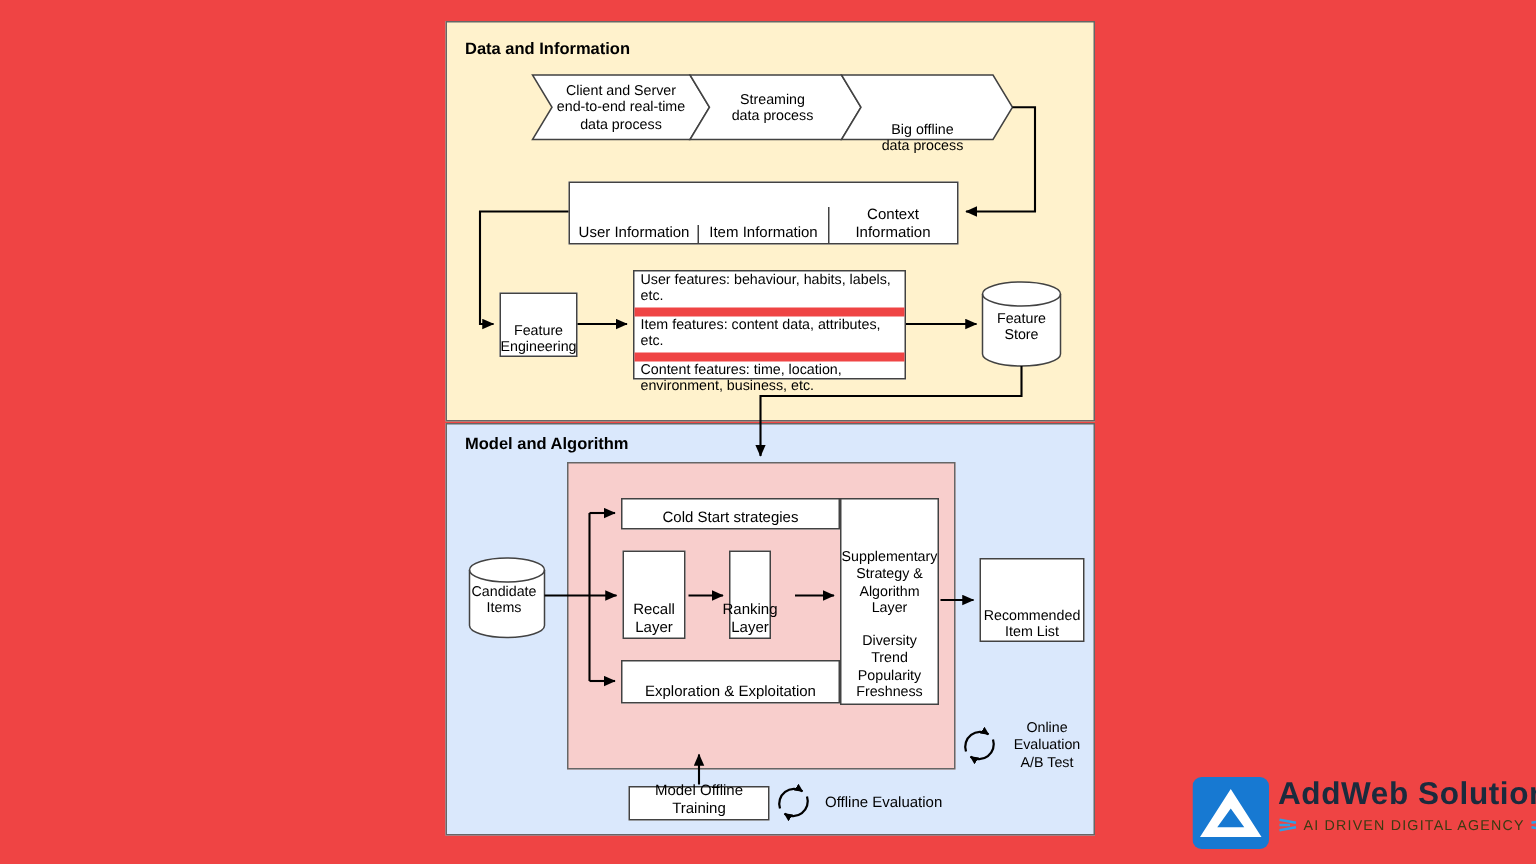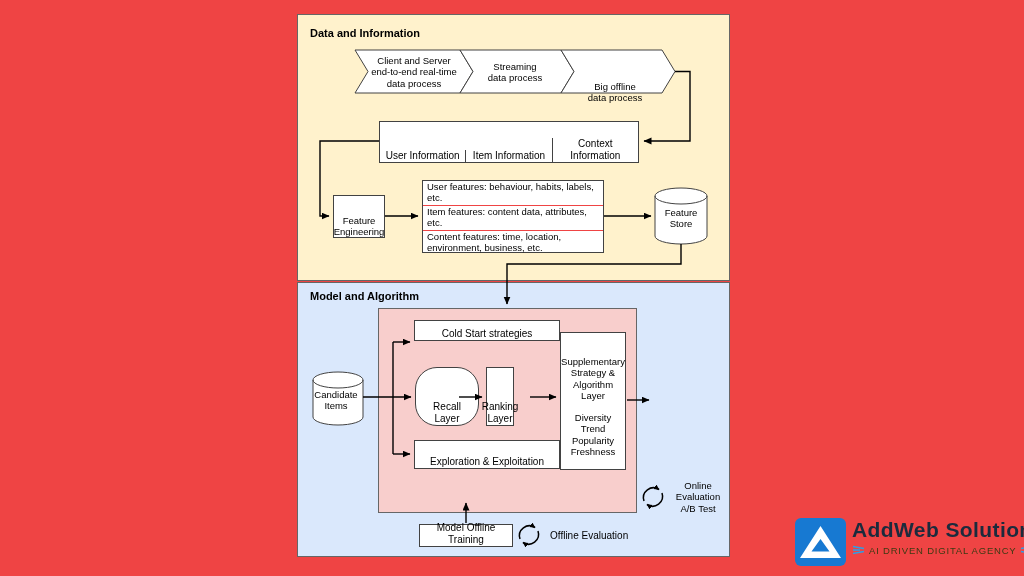--- a/index.html
+++ b/index.html
@@ -9,21 +9,21 @@
   }
   .abs{position:absolute;box-sizing:border-box;}
   .panel{border:1px solid #666;}
   .sec-title{font-size:11px;font-weight:bold;}
   .wbox{background:#fff;border:1px solid #424242;display:flex;align-items:flex-end;justify-content:center;text-align:center;font-size:10px;line-height:1.18;}
   .ml{white-space:pre-line;}
   .lbl{display:flex;align-items:center;justify-content:center;text-align:center;font-size:10px;line-height:1.2;}
   .cells{display:flex;}
   .cells>div{flex:1;display:flex;align-items:center;justify-content:center;font-size:10px;border-left:1px solid #424242;}
   .cells>div:first-child{border-left:none;}
-  .frow{display:flex;align-items:center;padding:1px 4px;font-size:9.5px;line-height:1.15;border-bottom:1px solid #ef4444;text-align:left;}
+  .frow{display:flex;align-items:center;padding:1px 4px;font-size:9.5px;line-height:1.15;border-bottom:6px solid #ef4444;text-align:left;}
   .frow:last-child{border-bottom:none;}
   svg{display:block;}
   #wires{pointer-events:none;}
   .logo-name{font-size:21px;font-weight:bold;color:#1b2b3d;letter-spacing:.4px;white-space:nowrap;}
   .tagline{display:flex;align-items:center;gap:4px;}
   .tagline-text{font-size:9.5px;font-weight:normal;color:#3c3a12;letter-spacing:.8px;white-space:nowrap;}
 </style>
 </head>
 <body>
 
@@ -45,35 +45,37 @@
 
   <div class="abs wbox ml" style="left:333px;top:195px;width:52px;height:43px;font-size:9.5px;">Feature
 Engineering</div>
 
   <div class="abs" style="left:422px;top:180px;width:182px;height:73px;background:#fff;border:1px solid #424242;display:flex;flex-direction:column;">
     <div class="frow" style="height:23px;">User features: behaviour, habits, labels, etc.</div>
     <div class="frow" style="height:23px;">Item features: content data, attributes, etc.</div>
     <div class="frow" style="flex:1;">Content features: time, location, environment, business, etc.</div>
   </div>
 
-  <div class="abs wbox" style="left:414px;top:320px;width:146px;height:21px;">Cold Start strategies</div>
-  <div class="abs wbox ml" style="left:560px;top:332px;width:66px;height:138px;font-size:9.5px;padding:12px;">Supplementary
+  <div class="abs wbox" style="left:414px;top:332px;width:146px;height:21px;">Cold Start strategies</div>
+  <div class="abs wbox ml" style="left:560px;top:332px;width:66px;height:138px;font-size:9.5px;padding:2px;">Supplementary
 Strategy &amp;
 Algorithm Layer
 
 Diversity
 Trend
 Popularity
 Freshness</div>
-  <div class="abs wbox ml" style="left:415px;top:367px;width:64px;height:59px;border-radius:22px;">Recall
+  <div class="abs wbox ml" style="left:415px;top:367px;width:42px;height:59px;">Recall
 Layer</div>
   <div class="abs wbox ml" style="left:486px;top:367px;width:28px;height:59px;">Ranking
 Layer</div>
   <div class="abs wbox" style="left:414px;top:440px;width:146px;height:29px;">Exploration &amp; Exploitation</div>
 
+  <div class="abs wbox ml" style="left:653px;top:372px;width:70px;height:56px;font-size:9.5px;">Recommended
+Item List</div>
 
   <div class="abs wbox" style="left:419px;top:524px;width:94px;height:23px;">Model Offline Training</div>
   <div class="abs" style="left:550px;top:530px;font-size:10px;">Offline Evaluation</div>
   <div class="abs lbl ml" style="left:668px;top:480px;width:60px;height:34px;font-size:9.5px;">Online
 Evaluation
 A/B Test</div>
 
   <svg id="wires" class="abs" width="1024" height="576" viewBox="0 0 1024 576" style="left:0;top:0;">
     <defs>
       <marker id="arr" markerWidth="9" markerHeight="8" refX="7.5" refY="3.5" orient="auto" markerUnits="userSpaceOnUse">

